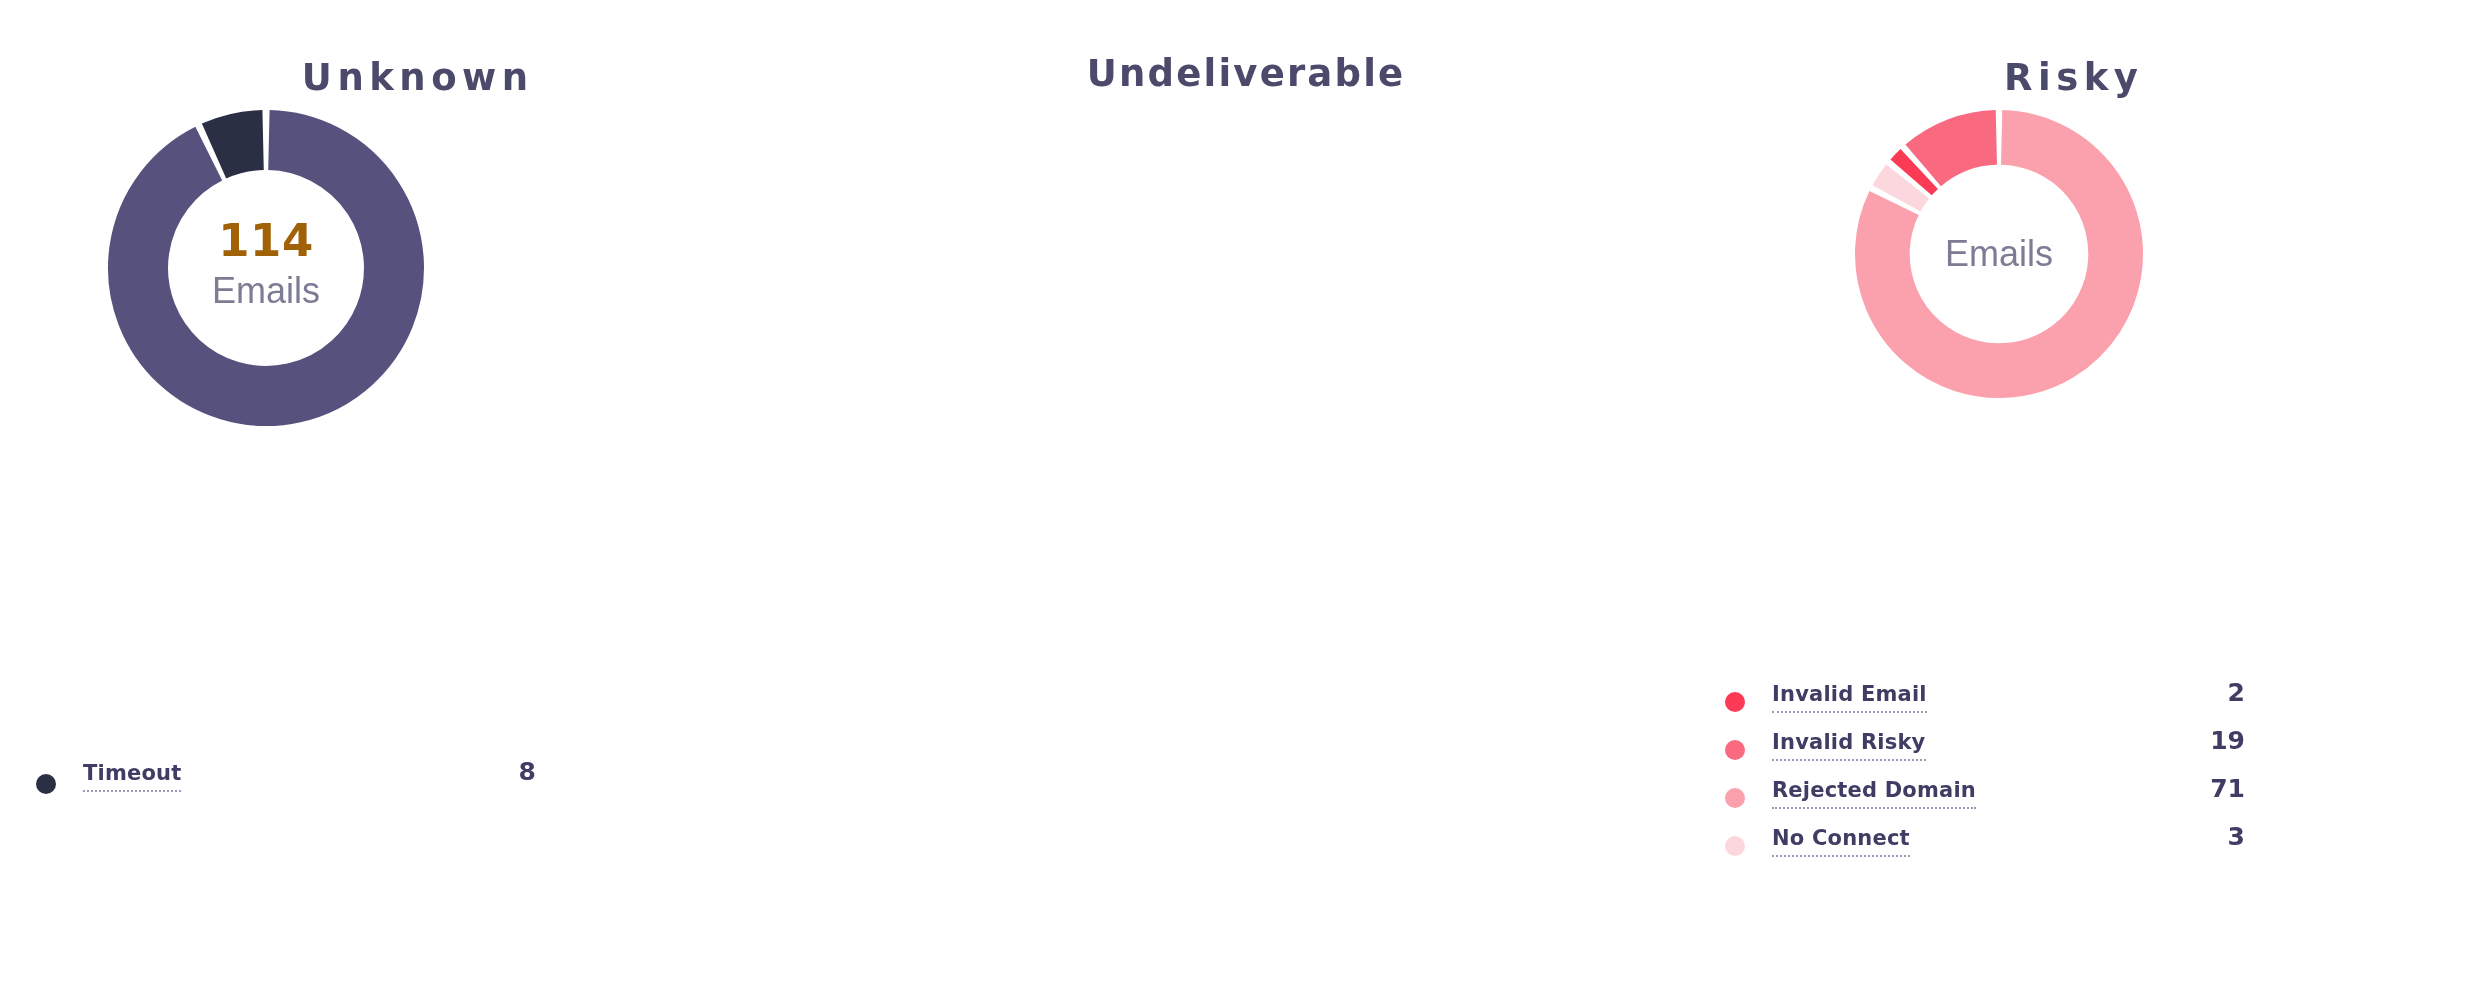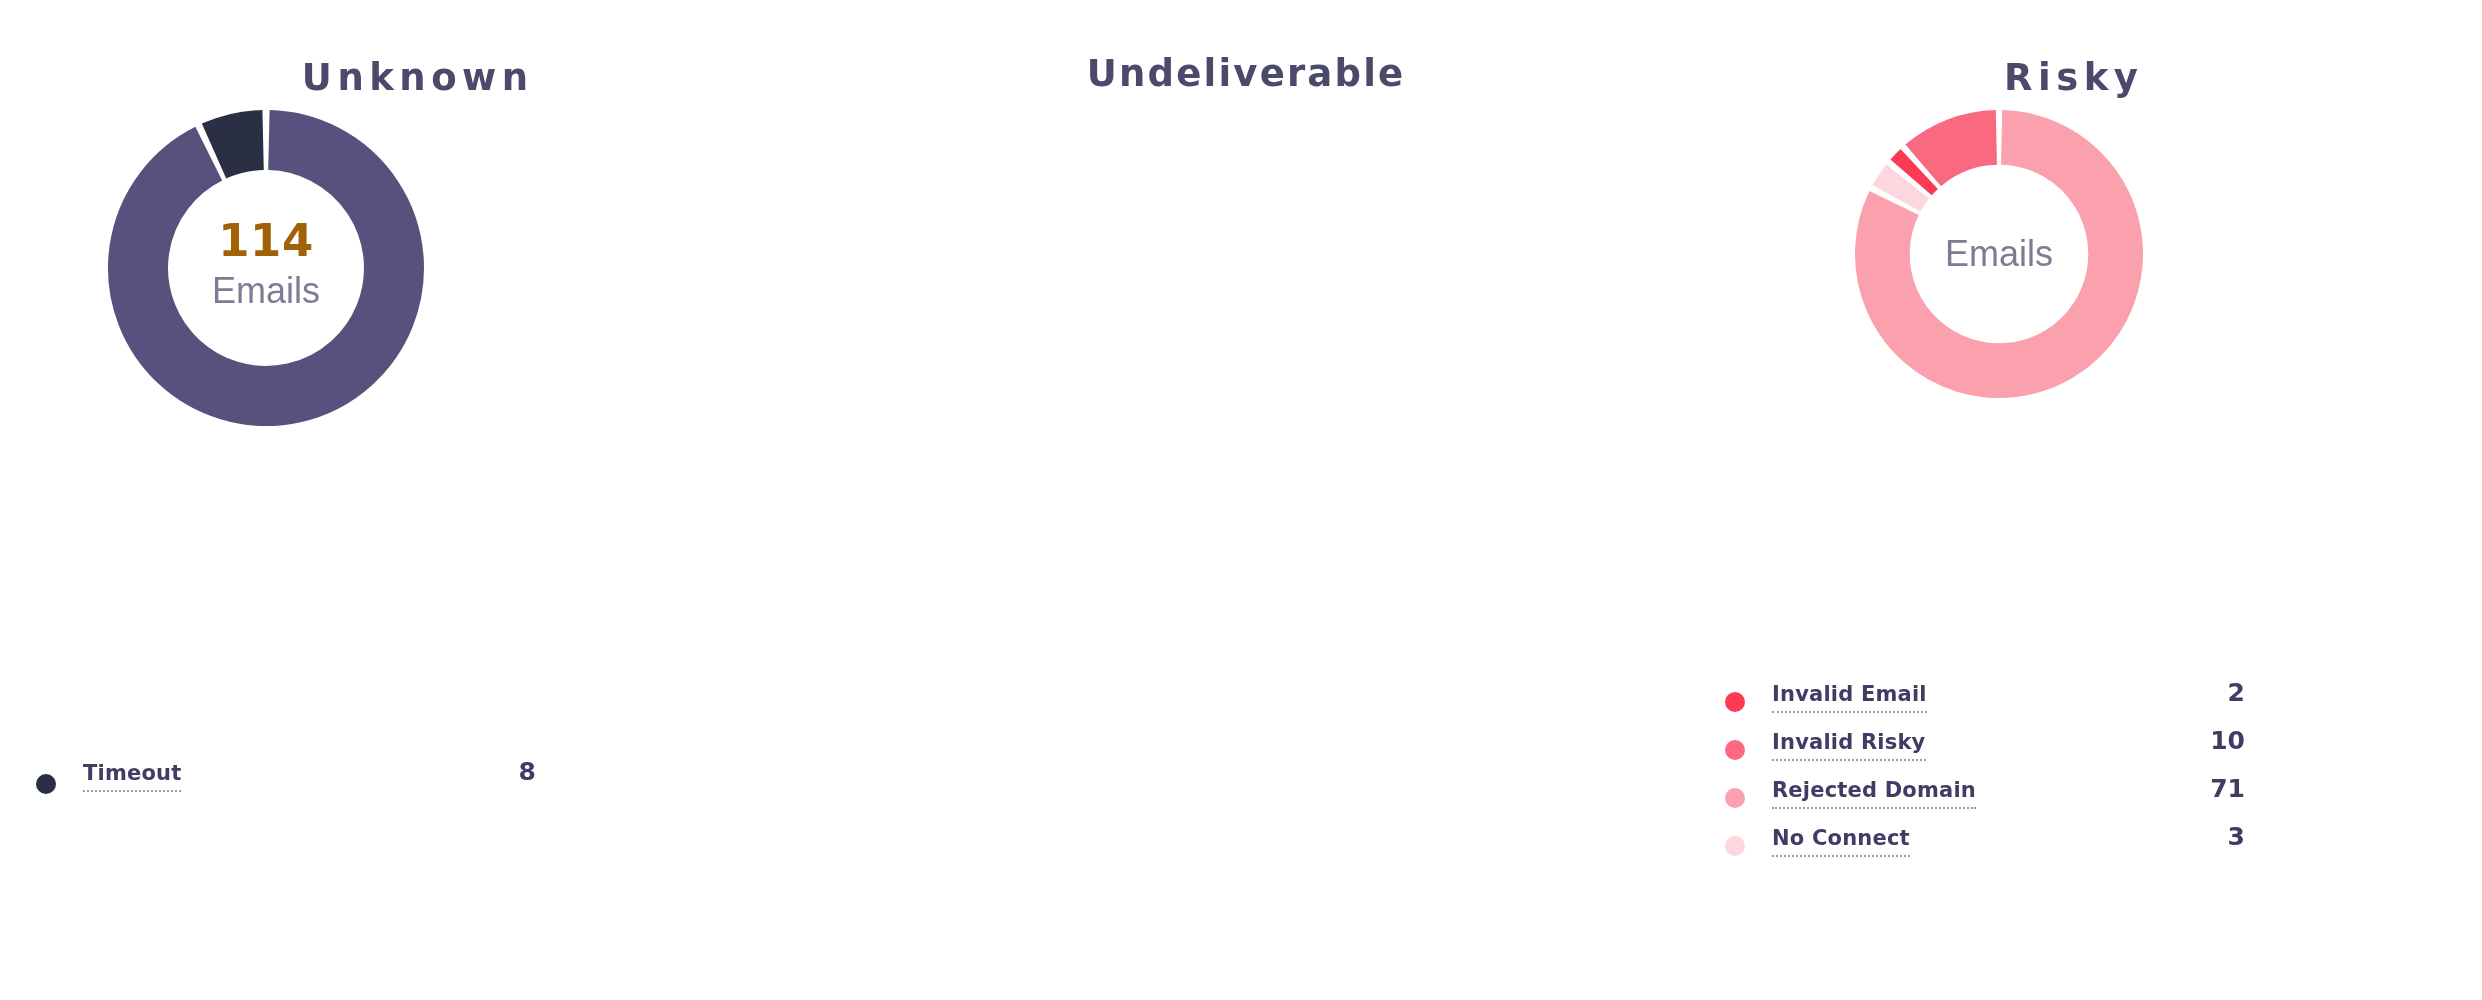--- a/index.html
+++ b/index.html
@@ -157,21 +157,21 @@
 
     <div class="legend" id="legend-undeliverable">
       <div class="legend-row">
         <span class="legend-dot" style="background: rgb(251, 59, 85);"></span>
         <span class="legend-label">Invalid Email</span>
         <span class="legend-value">2</span>
       </div>
       <div class="legend-row">
         <span class="legend-dot" style="background: rgb(249, 105, 127);"></span>
         <span class="legend-label">Invalid Risky</span>
-        <span class="legend-value">10</span>
+        <span class="legend-value">19</span>
       </div>
       <div class="legend-row">
         <span class="legend-dot" style="background: rgb(251, 160, 173);"></span>
         <span class="legend-label">Rejected Domain</span>
         <span class="legend-value">71</span>
       </div>
       <div class="legend-row">
         <span class="legend-dot" style="background: rgb(252, 216, 222);"></span>
         <span class="legend-label">No Connect</span>
         <span class="legend-value">3</span>

